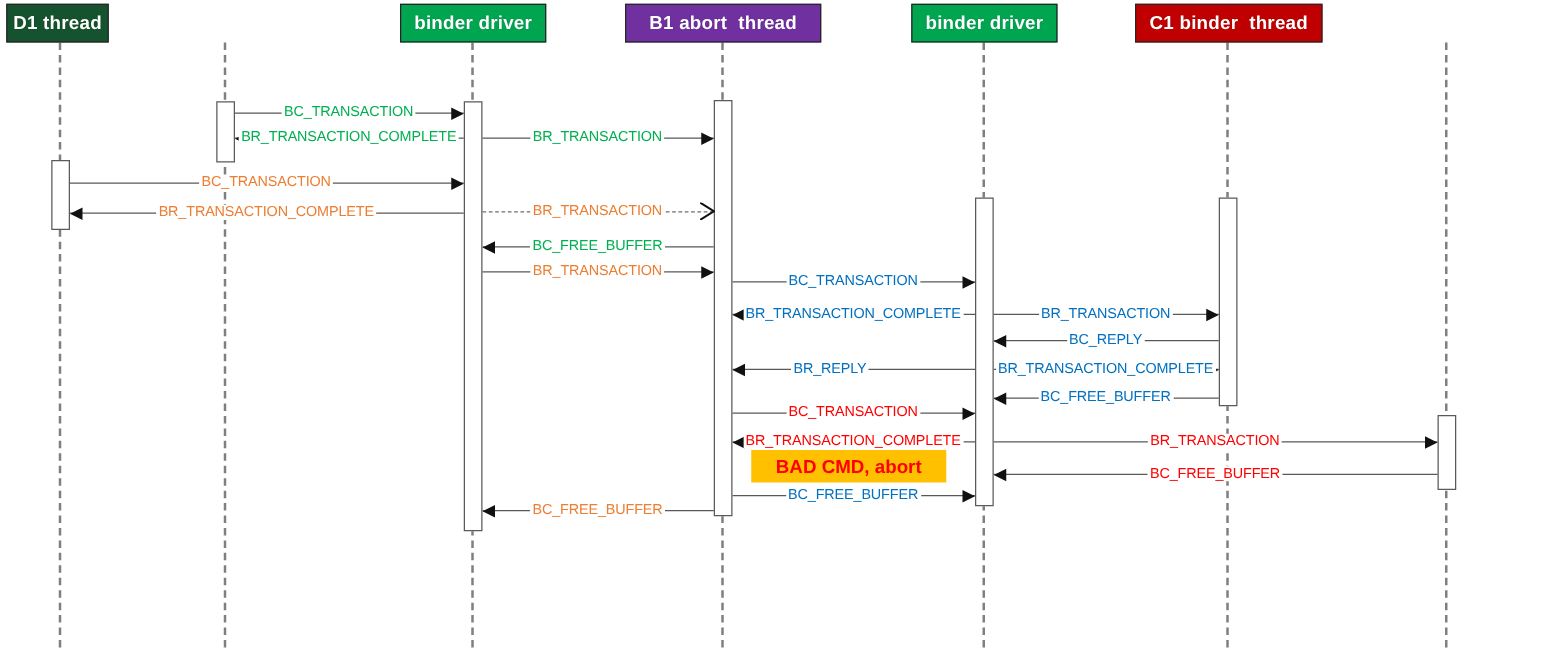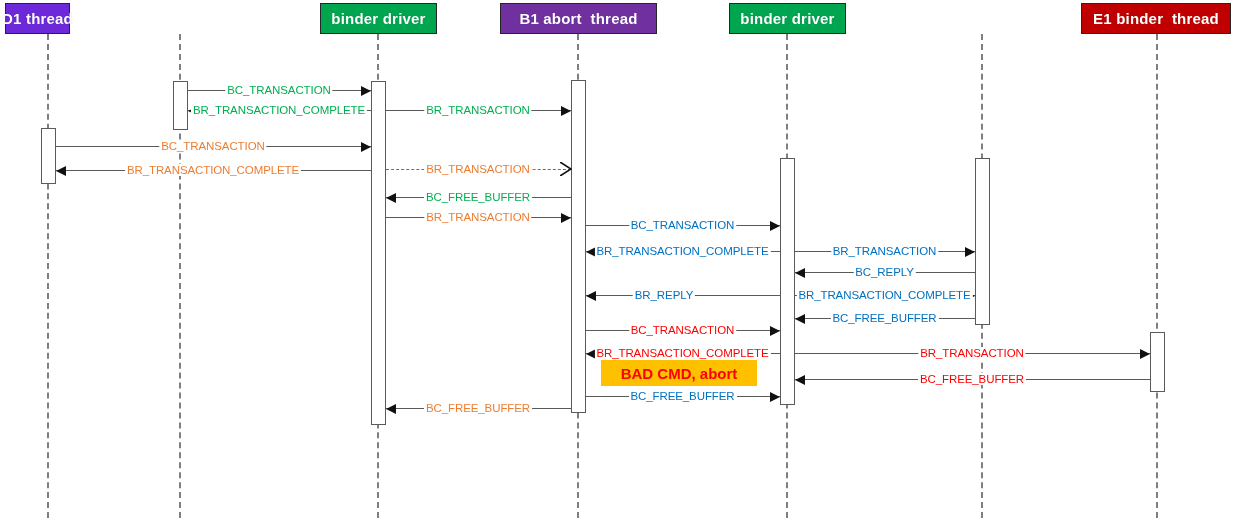--- a/index.html
+++ b/index.html
@@ -95,25 +95,25 @@
 <body>
 
 <div id="diagram-root">
     <div class="lifeline-dash" style="left: 47px; top: 34px; height: 484px;"></div>
     <div class="lifeline-dash" style="left: 179px; top: 34px; height: 484px;"></div>
     <div class="lifeline-dash" style="left: 377px; top: 34px; height: 484px;"></div>
     <div class="lifeline-dash" style="left: 577px; top: 34px; height: 484px;"></div>
     <div class="lifeline-dash" style="left: 786px; top: 34px; height: 484px;"></div>
     <div class="lifeline-dash" style="left: 981px; top: 34px; height: 484px;"></div>
     <div class="lifeline-dash" style="left: 1156px; top: 34px; height: 484px;"></div>
-    <div class="lifeline-header" style="left: 5px; top: 3px; width: 65px; height: 31px; background: #6d28d9;">D1 thread</div>
+    <div class="lifeline-header" style="left: 5px; top: 3px; width: 82px; height: 31px; background: #14532d;">D1 thread</div>
     <div class="lifeline-header" style="left: 320px; top: 3px; width: 117px; height: 31px; background: rgb(0, 165, 80);">binder driver</div>
     <div class="lifeline-header" style="left: 500px; top: 3px; width: 157px; height: 31px; background: rgb(112, 48, 160);">B1 abort  thread</div>
     <div class="lifeline-header" style="left: 729px; top: 3px; width: 117px; height: 31px; background: rgb(0, 165, 80);">binder driver</div>
-    <div class="lifeline-header" style="left: 1081px; top: 3px; width: 150px; height: 31px; background: rgb(192, 0, 0);">E1 binder  thread</div>
+    <div class="lifeline-header" style="left: 908px; top: 3px; width: 150px; height: 31px; background: rgb(192, 0, 0);">C1 binder  thread</div>
     <div class="activation" style="left: 172.5px; top: 81px; width: 15px; height: 49px;"></div>
     <div class="activation" style="left: 40.5px; top: 128px; width: 15px; height: 56px;"></div>
     <div class="activation" style="left: 370.5px; top: 81px; width: 15px; height: 344px;"></div>
     <div class="activation" style="left: 570.5px; top: 80px; width: 15px; height: 333px;"></div>
     <div class="activation" style="left: 779.5px; top: 158px; width: 15px; height: 247px;"></div>
     <div class="activation" style="left: 974.5px; top: 158px; width: 15px; height: 167px;"></div>
     <div class="activation" style="left: 1149.5px; top: 332px; width: 15px; height: 60px;"></div>
     <div class="msg-line" style="left: 187.5px; top: 90px; width: 183px;"></div>
     <div class="arrow-head right" style="top: 85.5px; left: 360.5px;"></div>
     <div class="msg-label" style="left: 279px; top: 90px; color: rgb(0, 176, 80);">BC_TRANSACTION</div>

